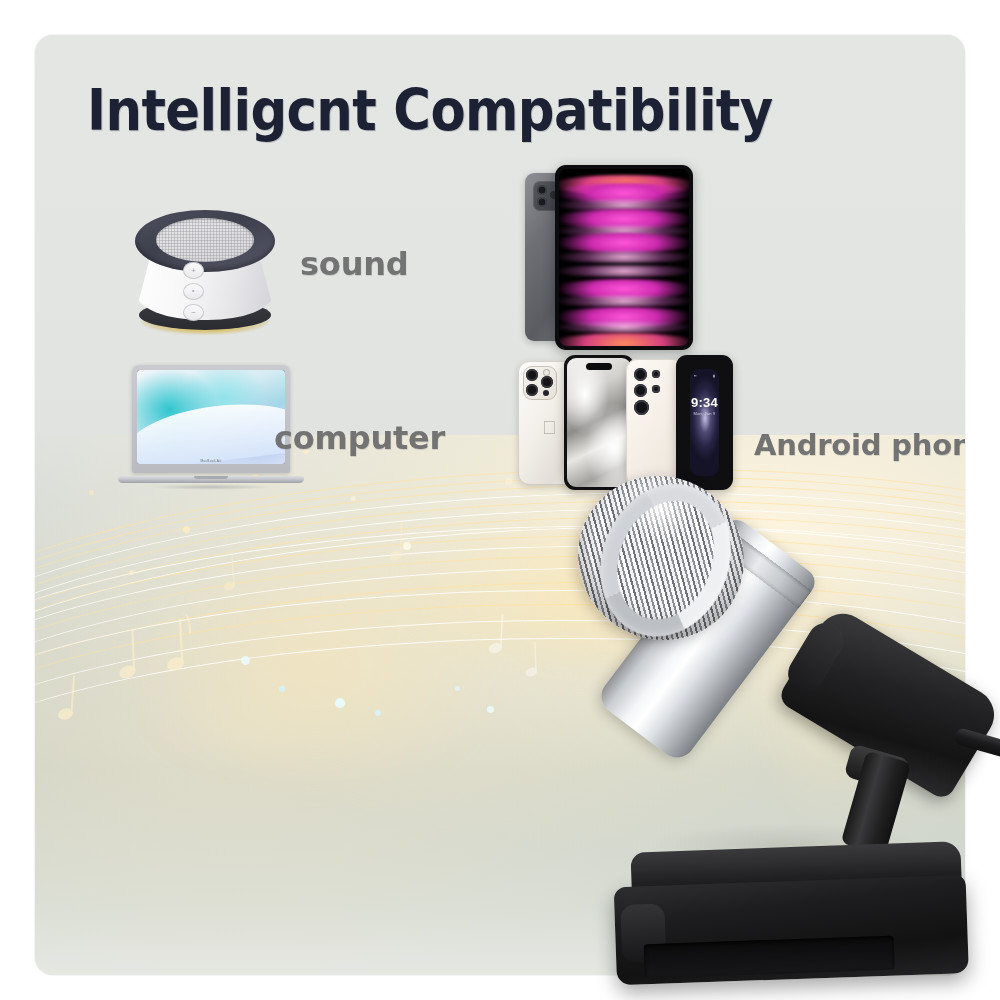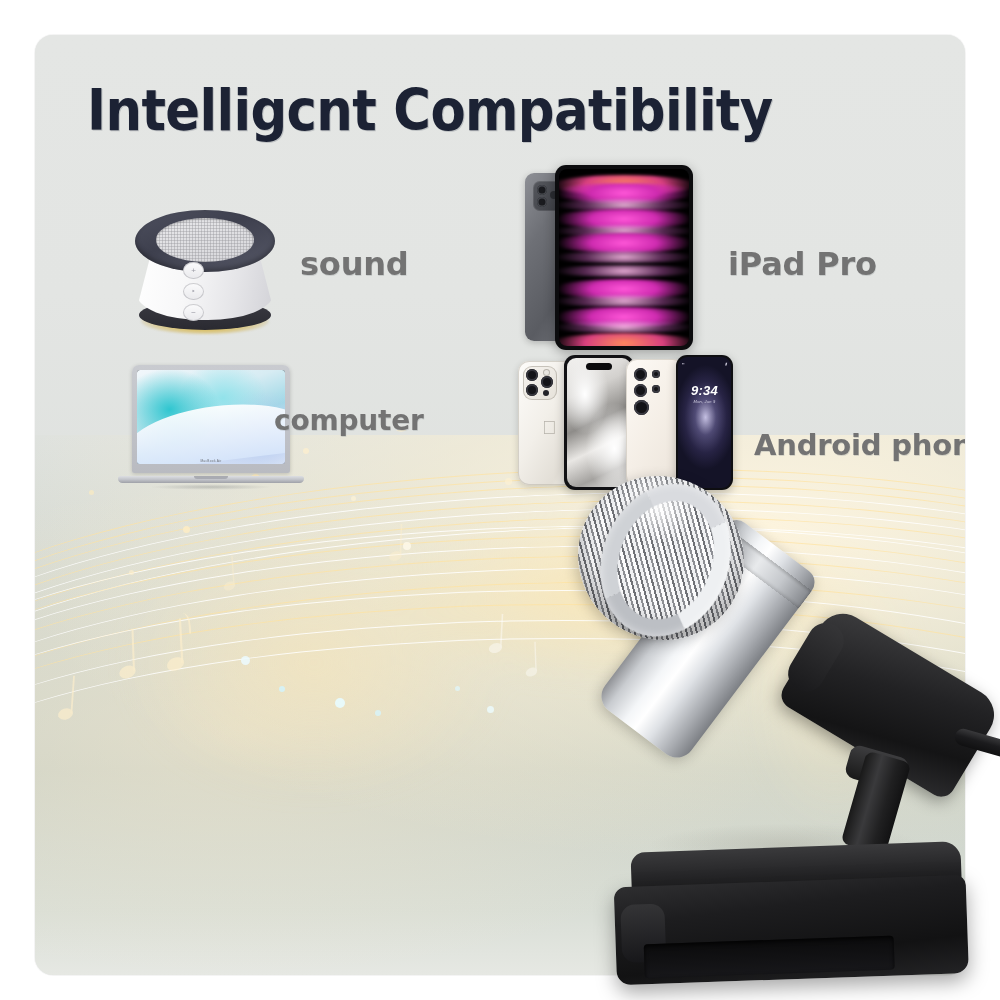--- a/index.html
+++ b/index.html
@@ -225,23 +225,22 @@
     background:linear-gradient(120deg,#fdfaf6 0%,#f5efe7 50%,#ebe3d9 100%);
     box-shadow:0 2px 7px rgba(0,0,0,.15), inset 0 0 0 1px rgba(190,183,172,.5);
   }
   .ga-cams i{position:absolute;border-radius:50%;background:#131317;box-shadow:inset 0 0 0 2px #3a3a42;}
   .ga-cams i:nth-child(1){left:8px;top:9px;width:13px;height:13px;}
   .ga-cams i:nth-child(2){left:8px;top:25px;width:13px;height:13px;}
   .ga-cams i:nth-child(3){left:8px;top:41px;width:15px;height:15px;}
   .ga-cams i:nth-child(4){left:26px;top:11px;width:8px;height:8px;}
   .ga-cams i:nth-child(5){left:26px;top:26px;width:8px;height:8px;}
   .ph-gaf{
-    left:158px;top:0;width:57px;height:135px;background:#0f0f12;padding:2px;
+    left:158px;top:0;width:57px;height:135px;background:#0f0f12;padding:14px;
     box-shadow:0 3px 10px rgba(0,0,0,.25);
-    font-style:italic;
   }
   .ga-screen{
     position:relative;width:100%;height:100%;border-radius:9px;overflow:hidden;
     background:
       radial-gradient(58% 40% at 52% 46%, rgba(205,200,235,.95) 0%, rgba(120,112,170,.55) 34%, rgba(40,36,70,.9) 68%, #141327 100%),
       linear-gradient(160deg,#2a2742 0%,#1b1a30 60%,#23203a 100%);
   }
   .ga-time{
     position:absolute;left:0;top:26px;width:100%;text-align:center;
     font-size:13px;font-weight:700;color:#fff;letter-spacing:.2px;
@@ -536,36 +535,35 @@
                 </div>
               <div class="wave thin" style="top:152px;">
                   <b></b>
                 </div>
               <div class="wave warm" style="top:164px;">
                   <b></b>
                 </div>
             </div>
           </div>
         </div>
-        <div class="cell-label" style="left:228px;top:92px;font-size:32px;">iPad Pro</div>
       </div>
 
       <div class="cell" style="left:0;top:190px;width:430px;height:180px;">
         <div class="mac">
           <div class="mac-shadow"></div>
           <div class="mac-lid">
             <div class="mac-screen">
               <div class="mac-wall"></div>
               <div class="mac-brand">MacBook Air</div>
             </div>
           </div>
           <div class="mac-base"></div>
           <div class="mac-notch"></div>
         </div>
-        <div class="cell-label" style="left:204px;top:60px;font-size:28px;">computer</div>
+        <div class="cell-label" style="left:204px;top:76px;font-size:32px;">computer</div>
       </div>
 
       <div class="cell" style="left:430px;top:190px;width:500px;height:180px;">
         <div class="phones">
 
           <div class="ph ph-ipb">
             <div class="ip-cammod">
               <i></i>
                 <i></i>
                 <i></i>

